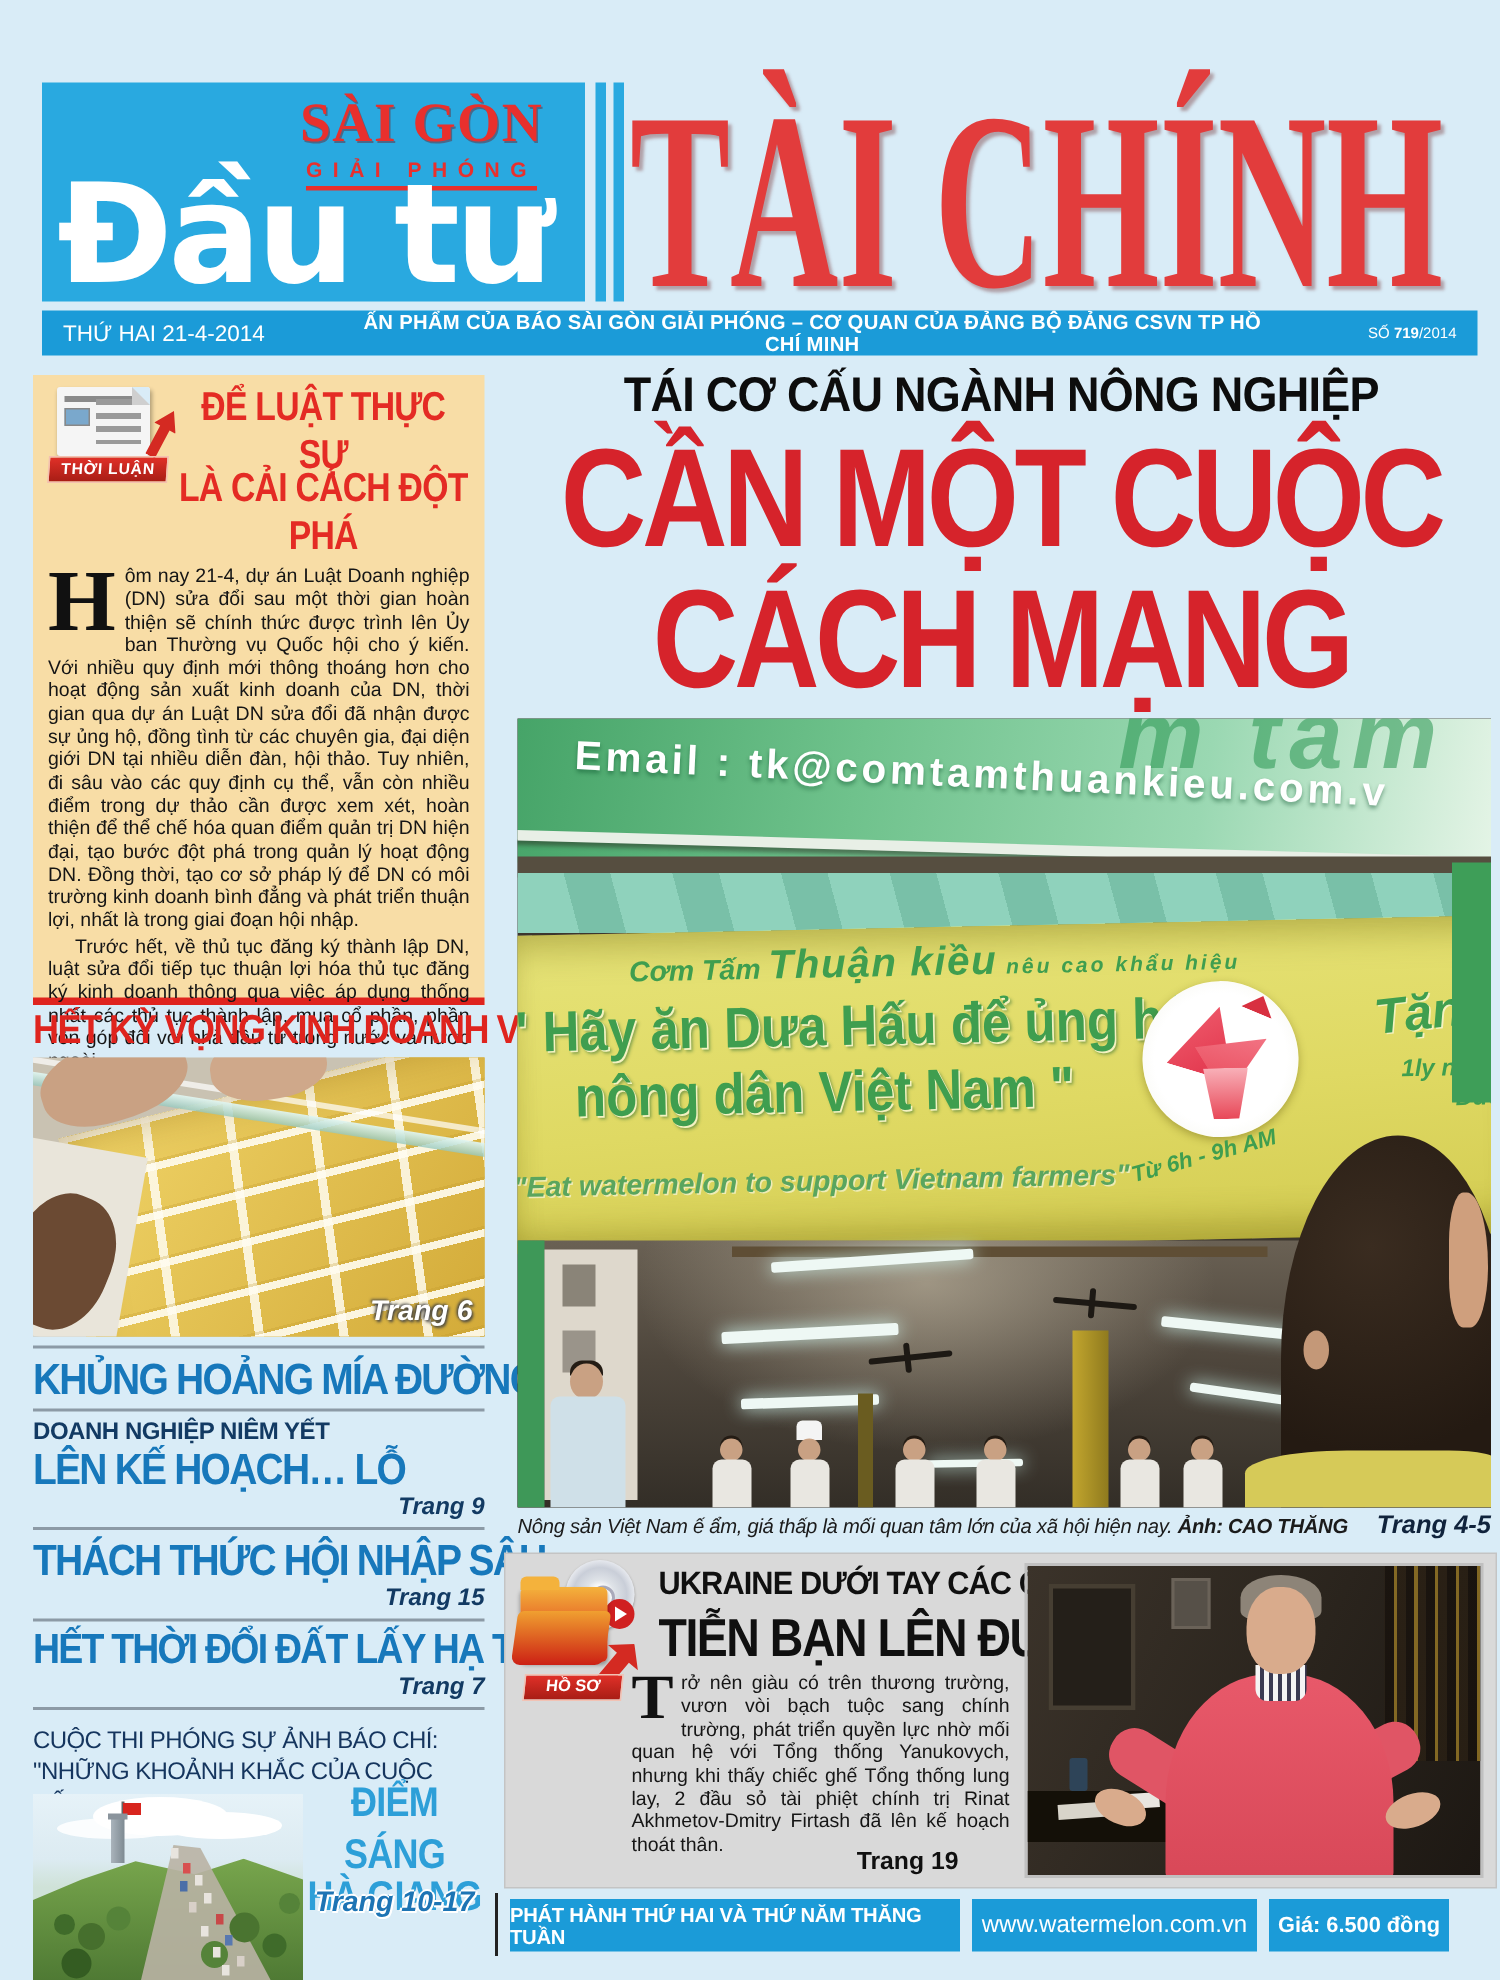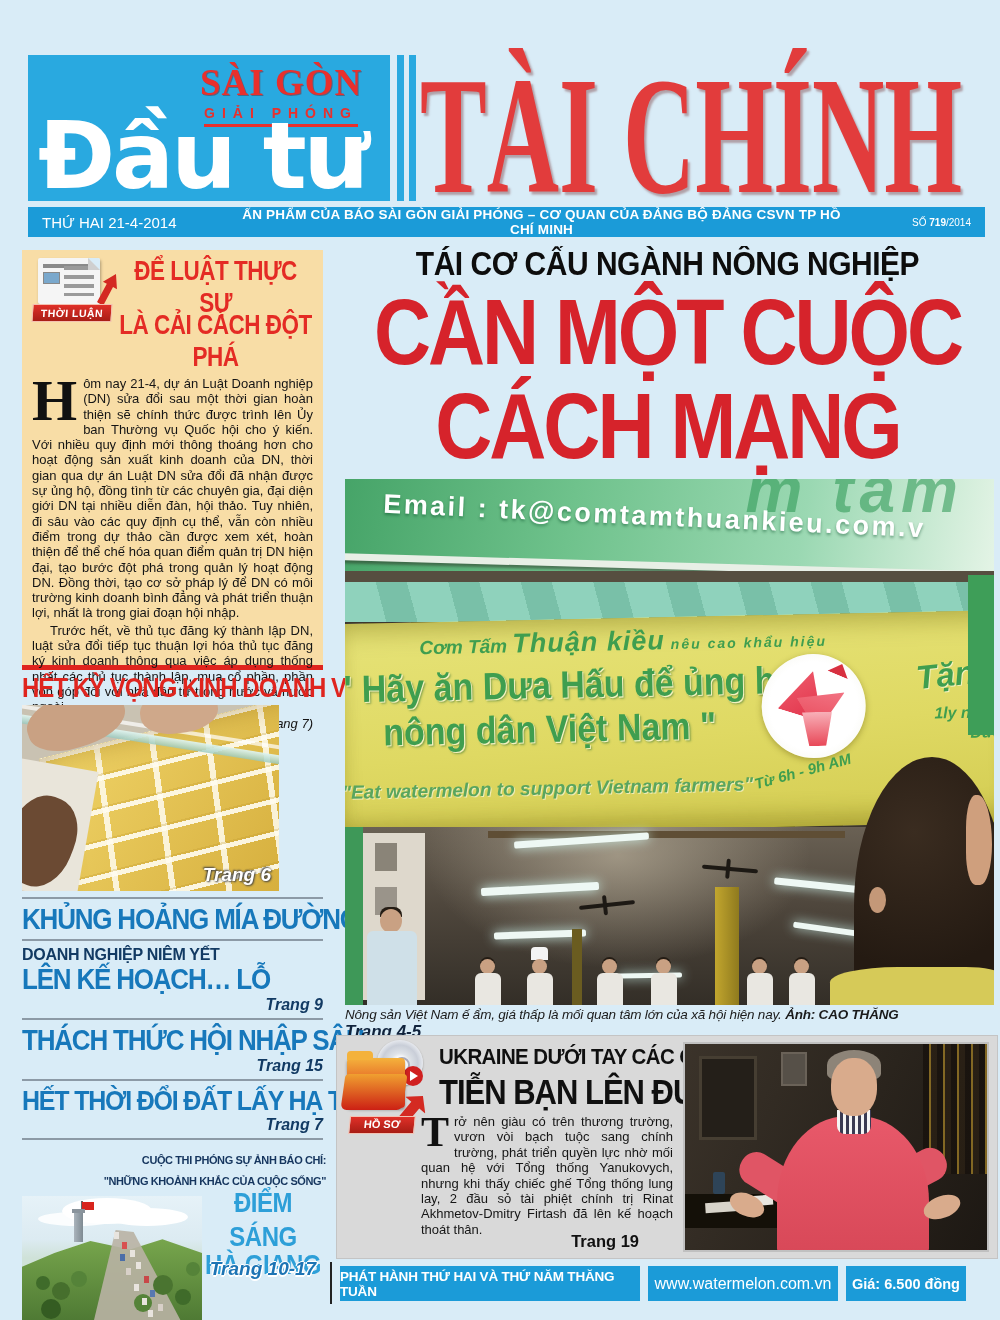--- a/index.html
+++ b/index.html
@@ -34,39 +34,39 @@
   .op-ribbon { position:absolute; left:0; bottom:0; width:80px; height:18px; background:linear-gradient(#e03028,#a81d15); border:1px solid #f4c0b0; color:#fff; font-weight:bold; font-size:10.5px; text-align:center; line-height:16px; transform:skewX(-4deg); letter-spacing:.5px; }
   .op-title { flex:1; text-align:center; color:#e42b24; font-weight:bold; font-size:22.5px; padding-top:2px; }
   .op-title div { transform:scaleY(1.2); line-height:27px; letter-spacing:-.5px; }
   .op-body { margin-top:8px; font-size:13px; line-height:15.3px; text-align:justify; color:#151515; }
   .dropcap { float:left; font-family:"Liberation Serif",serif; font-weight:bold; font-size:58px; line-height:44px; margin:3px 6px 0 0; color:#111; }
   .op-p2 { text-indent:18px; margin-top:2px; }
   .op-cont { display:block; text-align:right; font-style:italic; margin-top:1px; }
 
   
   .gold-title { position:absolute; left:22px; top:672px; width:301px; color:#df241e; font-weight:bold; font-size:24px; letter-spacing:-1px; transform:scaleY(1.12); transform-origin:top left; white-space:nowrap; }
-  .gold-photo { position:absolute; left:22px; top:705px; width:257px; height:186px; background:#c9c2b2; overflow:hidden; }
+  .gold-photo { position:absolute; left:22px; top:705px; width:301px; height:186px; background:#c9c2b2; overflow:hidden; }
   .gold-grid { position:absolute; left:30px; top:10px; width:360px; height:260px; background-color:#dcb93e; background-image:repeating-linear-gradient(0deg, rgba(255,252,240,.9) 0 5px, rgba(190,150,40,.25) 5px 7px, transparent 7px 32px), repeating-linear-gradient(90deg, rgba(255,252,240,.85) 0 6px, transparent 6px 56px), linear-gradient(135deg,#f0d468,#c99c28); transform:rotate(-14deg) skewX(-6deg); box-shadow:inset 0 0 30px rgba(120,80,0,.4); }
   .gold-glass { position:absolute; left:-30px; top:38px; width:420px; height:9px; background:linear-gradient(rgba(225,245,240,.95),rgba(150,200,190,.8)); transform:rotate(9deg); }
   .gold-glass2 { position:absolute; left:-30px; top:28px; width:420px; height:4px; background:rgba(255,255,255,.7); transform:rotate(9deg); }
   .hand1 { position:absolute; left:4px; top:-12px; width:100px; height:54px; background:#c9a183; border-radius:45%; transform:rotate(-18deg); }
   .hand2 { position:absolute; left:118px; top:-16px; width:78px; height:44px; background:#cfa88a; border-radius:45%; transform:rotate(-8deg); }
   .tray { position:absolute; left:-26px; top:58px; width:92px; height:130px; background:#e9e5da; transform:rotate(10deg); }
   .hand3 { position:absolute; left:-14px; bottom:4px; width:66px; height:92px; background:#6b4a33; border-radius:45%; transform:rotate(22deg); }
   .gold-ref { position:absolute; right:8px; bottom:5px; color:#fff; font-weight:bold; font-style:italic; font-size:19px; text-shadow:1px 1px 2px #444,-1px -1px 2px #444; }
 
   
   .teasers { position:absolute; left:22px; top:897px; width:301px; border-top:2px solid #8c9aa6; }
   .teaser { border-bottom:2px solid #8c9aa6; padding:5px 0 4px 0; }
   .tz-kicker { color:#123a63; font-weight:bold; font-size:16px; letter-spacing:-.3px; }
   .tz-title { color:#1778bb; font-weight:bold; font-size:26px; letter-spacing:-1.2px; transform:scaleY(1.12); transform-origin:left center; white-space:nowrap; }
   .tz-page { text-align:right; color:#123a63; font-weight:bold; font-style:italic; font-size:16px; margin-top:1px; }
 
   
-  .contest-kickers { position:absolute; left:22px; top:1150px; width:304px; color:#15355e; font-weight:bold; font-size:11px; line-height:21px; letter-spacing:-.4px;text-align:right; }
+  .contest-kickers { position:absolute; left:22px; top:1150px; width:304px; color:#15355e; font-weight:normal; font-size:16px; line-height:21px; letter-spacing:-.4px; }
   .hg-photo { position:absolute; left:22px; top:1196px; width:180px; height:124px; background:linear-gradient(#e6f2f8 0%,#dcebf2 35%,#cfe2d8 50%); overflow:hidden; }
   .hg-cloud { position:absolute; left:40px; top:2px; width:90px; height:26px; background:#fff; border-radius:50%; box-shadow:40px 6px 0 -4px #fff,-30px 8px 0 -6px #fbfdfe; }
   .hg-hill { position:absolute; left:0; bottom:0; width:100%; height:86px; background:linear-gradient(#7aa84e,#4f7a34); clip-path:polygon(0 38%,18% 22%,38% 8%,60% 18%,78% 6%,100% 22%,100% 100%,0 100%); }
   .hg-trees { position:absolute; left:14px; bottom:30px; width:14px; height:14px; background:#3f6b2a; border-radius:50%; box-shadow:18px 8px 0 2px #466f2d,36px -4px 0 1px #558339,120px 2px 0 3px #4a7430,140px 14px 0 1px #3f6b2a,100px 20px 0 2px #558339,8px 26px 0 3px #345c22,150px -14px 0 0 #558339; }
   .hg-tower { position:absolute; left:52px; top:16px; width:9px; height:30px; background:linear-gradient(90deg,#aab4bc,#7e8a92); }
   .hg-tower:after { content:""; position:absolute; left:-2px; top:-3px; width:13px; height:4px; background:#8a949c; }
   .hg-flag { position:absolute; left:60px; top:6px; width:12px; height:8px; background:#d8251e; }
   .hg-flagpole { position:absolute; left:59px; top:5px; width:1.5px; height:12px; background:#666; }
   .hg-stairs { position:absolute; left:0; bottom:0; width:100%; height:100px; background:#b9b2a4; clip-path:polygon(52% 10%,62% 12%,88% 100%,40% 100%); opacity:.9; }
   .hg-people { position:absolute; left:92px; top:36px; width:5px; height:7px; background:#e8e4de; box-shadow:8px 10px 0 #d85050,16px 18px 0 #e8e4de,6px 22px 0 #4a6ea8,22px 30px 0 #e8e4de,12px 36px 0 #d8d0c8,30px 44px 0 #c84848,20px 52px 0 #e8e4de,36px 58px 0 #5878b0,28px 66px 0 #e8e4de,44px 72px 0 #d8d0c8,34px 78px 0 #e8e4de; }
@@ -132,21 +132,21 @@
   .chef-hat { position:absolute; left:4px; top:-12px; width:17px; height:13px; background:#f4f4f4; border-radius:4px 4px 0 0; }
   .mp-manleft { position:absolute; left:22px; bottom:0; width:50px; height:96px; }
   .mp-manleft .fhead { width:22px; height:24px; left:13px; }
   .mp-manleft .fhair { width:22px; left:13px; height:10px; }
   .mp-manleft .fbody { top:22px; width:50px; height:74px; background:#cfe0e8; }
   .mp-righthead { position:absolute; right:-10px; bottom:0; width:150px; height:248px; background:radial-gradient(circle at 40% 30%,#3a2c20,#241a12 70%); border-radius:52% 48% 0 0 / 60% 55% 0 0; }
   .mp-ear { position:absolute; right:108px; bottom:92px; width:17px; height:26px; background:#c49878; border-radius:50%; }
   .mp-shoulder { position:absolute; right:-6px; bottom:0; width:170px; height:38px; background:#d6ca58; border-radius:40% 20% 0 0; }
   .mp-facesliver { position:absolute; right:2px; bottom:120px; width:26px; height:90px; background:#cf9f7d; border-radius:40% 60% 50% 40%; }
 
-  .lead-caption { position:absolute; left:345px; top:1007px; width:649px; display:flex; align-items:baseline;flex-direction:column; }
+  .lead-caption { position:absolute; left:345px; top:1007px; width:649px; display:flex; align-items:baseline; }
   .cap-text { flex:1; font-style:italic; font-size:13.5px; color:#1b1b1b; letter-spacing:-.2px; }
   .cap-text b { font-style:italic; }
   .cap-page { font-weight:bold; font-size:17px; color:#10233c; font-style:italic; }
 
   
   .ukr-box { position:absolute; left:337px; top:1036px; width:660px; height:222px; background:#d9d9d9; box-shadow:0 0 0 1px #c4c4c4; }
   .ukr-badge { position:absolute; left:10px; top:4px; width:84px; height:96px; }
   .cd { position:absolute; left:30px; top:0; width:46px; height:46px; border-radius:50%; background:radial-gradient(circle,#ffffff 16%,#dfe3e8 30%,#c9ced8 55%,#eef0f4 75%,#c4c8d0 100%); box-shadow:0 1px 2px rgba(0,0,0,.35); }
   .cd:after { content:""; position:absolute; left:17px; top:17px; width:12px; height:12px; border-radius:50%; background:#fff; border:2px solid #aab; }
   .cd-play { position:absolute; left:56px; top:26px; width:20px; height:20px; border-radius:50%; background:#d02020; }

